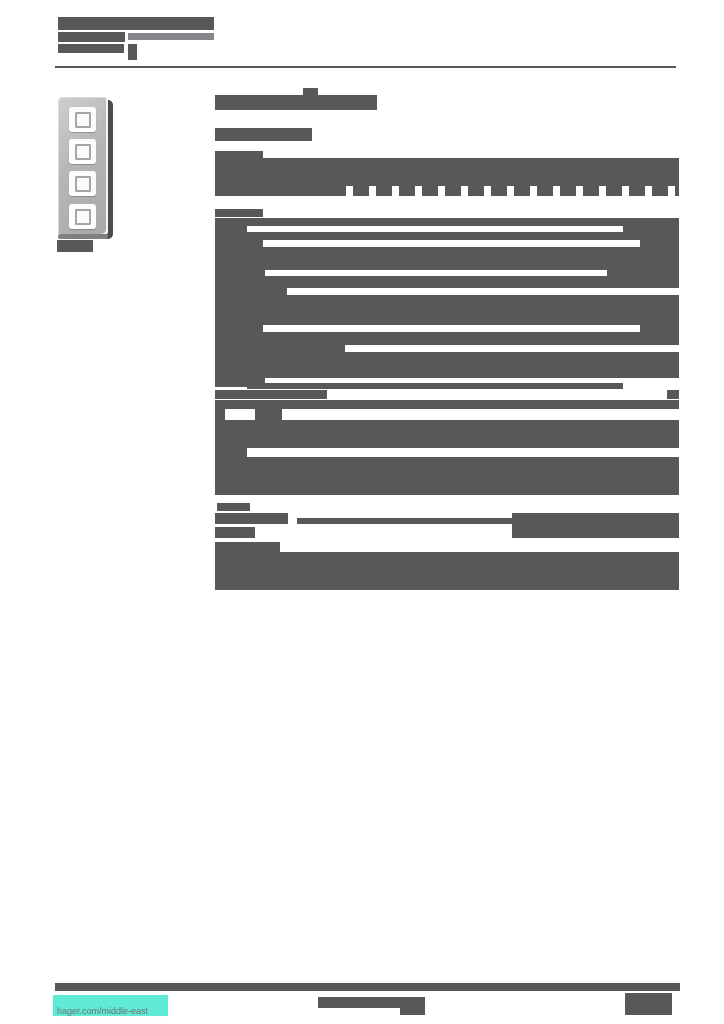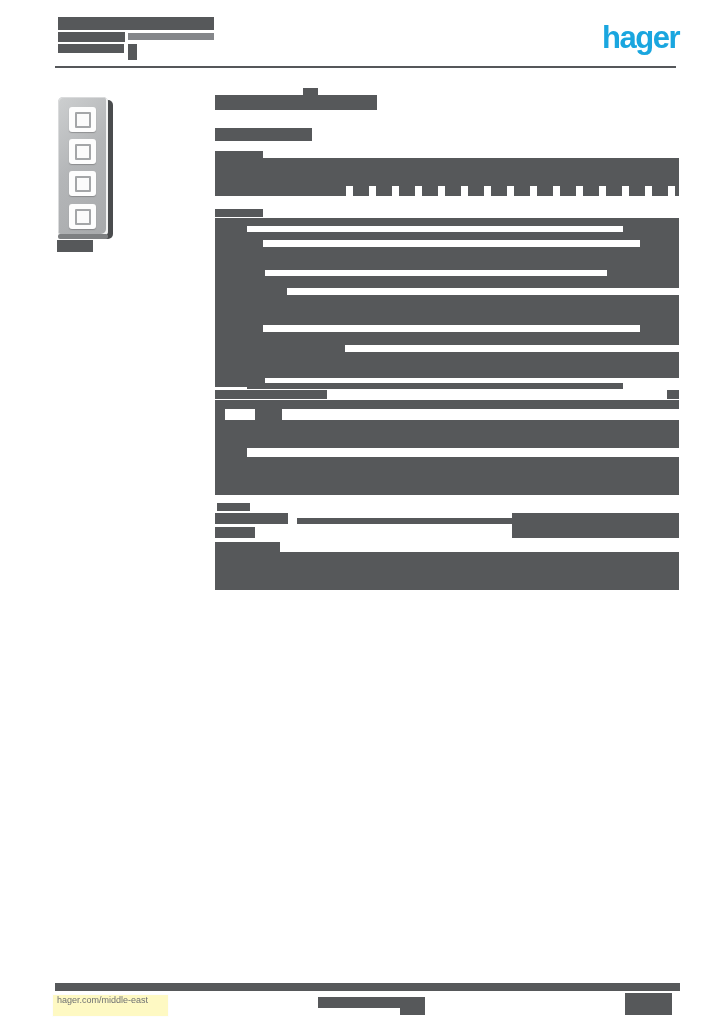--- a/index.html
+++ b/index.html
@@ -35,33 +35,32 @@
   }
   .window .inner-square{
     width:12px;height:12px;background:#fbfbfb;
     border:2px solid #a4a6a8;border-radius:1px;
   }
   .frame-shadow{position:absolute;left:58px;top:234px;width:50px;height:5px;background:#7e8082;border-radius:2px;}
   
   .footer-bar{position:absolute;left:55px;top:983px;width:625px;height:8px;background:#56585a;}
   .footer-url-box{
     position:absolute;left:53px;top:995px;width:115px;height:21px;
-    background:#fef9c3;display:flex;align-items:flex-start;
+    background:#5eead4;display:flex;align-items:flex-end;
     box-shadow:0 0 0 1px #fdfdfd;
   }
   .footer-url-box span{
     font-size:9px;color:#6e7072;padding-left:4px;letter-spacing:0;white-space:nowrap;
   }
 </style>
 </head>
 <body>
 
 <div class="page" id="page">
 
-  <div class="brand-logo">hager</div>
   <div class="header-rule"></div>
 
   <div class="frame" id="frame">
       <div class="window" style="top: 10px;">
         <div class="inner-square"></div>
       </div>
       <div class="window" style="top: 42px;">
         <div class="inner-square"></div>
       </div>
       <div class="window" style="top: 74px;">

